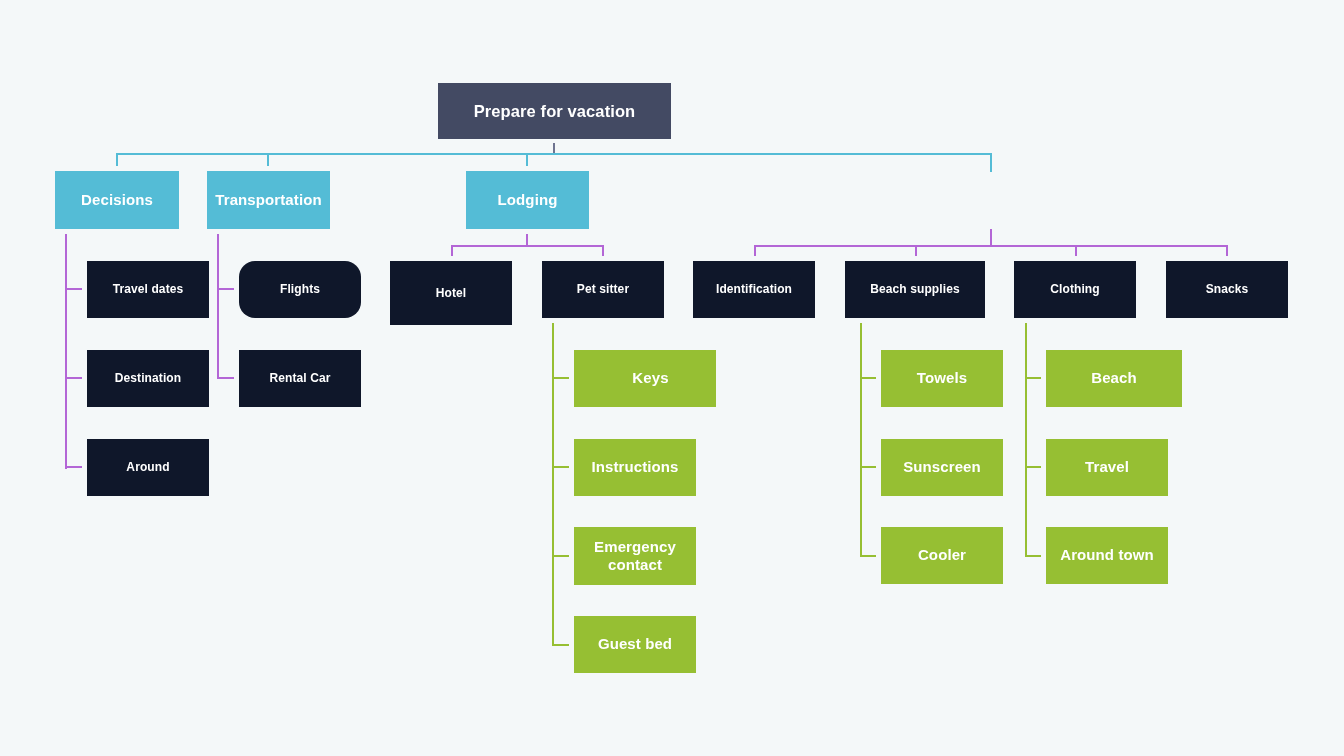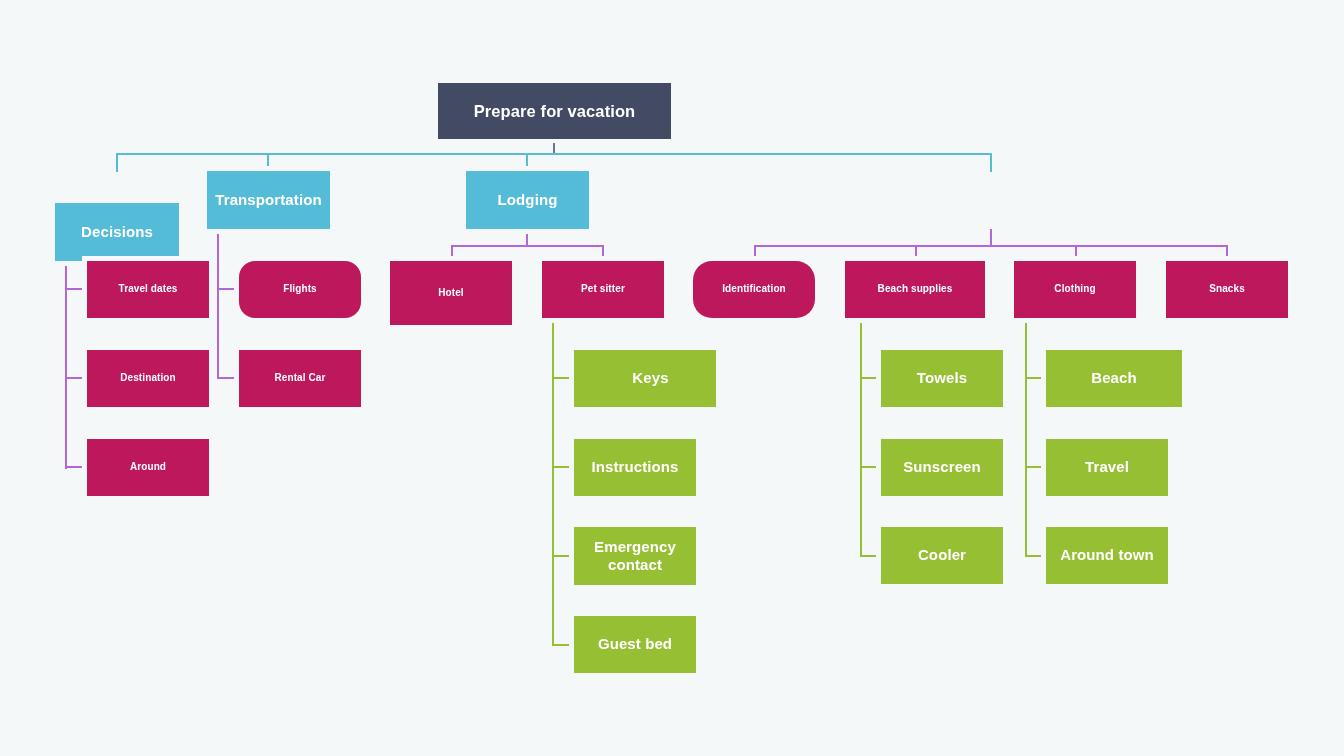--- a/index.html
+++ b/index.html
@@ -29,22 +29,22 @@
     background:#434a63;
     font-size:16.5px;
     box-shadow:0 0 0 4px #f4f8f9;
   }
   .node.lvl1{
     background:#54bcd6;
     font-size:15px;
     box-shadow:0 0 0 5px #f4f8f9;
   }
   .node.lvl2{
-    background:#be185d;
-    font-size:10px;
+    background:#0f172a;
+    font-size:12px;
     box-shadow:0 0 0 5px #f4f8f9;
   }
   .node.lvl3{
     background:#96bf33;
     font-size:15px;
     box-shadow:0 0 0 5px #f4f8f9;
   }
 
   .edge{position:absolute;z-index:1;}
   .edge.h{height:2px;}
@@ -99,40 +99,40 @@
   <div class="edge h green" style="left:860px;top:466px;width:22px;"></div>
   <div class="edge h green" style="left:860px;top:555px;width:22px;"></div>
 
   <div class="edge v green" style="left:1025px;top:318px;height:239px;"></div>
   <div class="edge h green" style="left:1025px;top:377px;width:22px;"></div>
   <div class="edge h green" style="left:1025px;top:466px;width:22px;"></div>
   <div class="edge h green" style="left:1025px;top:555px;width:22px;"></div>
 
   <div class="node root" style="left:438px;top:83px;width:233px;height:56px;">Prepare for vacation</div>
 
-  <div class="node lvl1" style="left:55px;top:171px;width:124px;height:58px;margin-top:32px;">Decisions</div>
+  <div class="node lvl1" style="left:55px;top:171px;width:124px;height:58px;">Decisions</div>
   <div class="node lvl1" style="left:207px;top:171px;width:123px;height:58px;">Transportation</div>
   <div class="node lvl1" style="left:466px;top:171px;width:123px;height:58px;">Lodging</div>
 
   <div class="node lvl2" style="left:87px;top:261px;width:122px;height:57px;">Travel dates</div>
   <div class="node lvl2" style="left:87px;top:350px;width:122px;height:57px;">Destination</div>
   <div class="node lvl2" style="left:87px;top:439px;width:122px;height:57px;">Around</div>
 
   <div class="node lvl2" style="left:239px;top:261px;width:122px;height:57px;border-radius:16px;">Flights</div>
   <div class="node lvl2" style="left:239px;top:350px;width:122px;height:57px;">Rental Car</div>
 
   <div class="node lvl2" style="left:390px;top:261px;width:122px;height:64px;">Hotel</div>
   <div class="node lvl2" style="left:542px;top:261px;width:122px;height:57px;">Pet sitter</div>
 
   <div class="node lvl3" style="left:574px;top:350px;width:142px;height:57px;padding-left:17px;">Keys</div>
   <div class="node lvl3" style="left:574px;top:439px;width:122px;height:57px;">Instructions</div>
   <div class="node lvl3" style="left:574px;top:527px;width:122px;height:58px;">Emergency contact</div>
   <div class="node lvl3" style="left:574px;top:616px;width:122px;height:57px;">Guest bed</div>
 
-  <div class="node lvl2" style="left:693px;top:261px;width:122px;height:57px;border-radius:19px;">Identification</div>
+  <div class="node lvl2" style="left:693px;top:261px;width:122px;height:57px;">Identification</div>
   <div class="node lvl2" style="left:845px;top:261px;width:140px;height:57px;">Beach supplies</div>
   <div class="node lvl2" style="left:1014px;top:261px;width:122px;height:57px;">Clothing</div>
   <div class="node lvl2" style="left:1166px;top:261px;width:122px;height:57px;">Snacks</div>
 
   <div class="node lvl3" style="left:881px;top:350px;width:122px;height:57px;">Towels</div>
   <div class="node lvl3" style="left:881px;top:439px;width:122px;height:57px;">Sunscreen</div>
   <div class="node lvl3" style="left:881px;top:527px;width:122px;height:57px;">Cooler</div>
 
   <div class="node lvl3" style="left:1046px;top:350px;width:136px;height:57px;">Beach</div>
   <div class="node lvl3" style="left:1046px;top:439px;width:122px;height:57px;">Travel</div>

